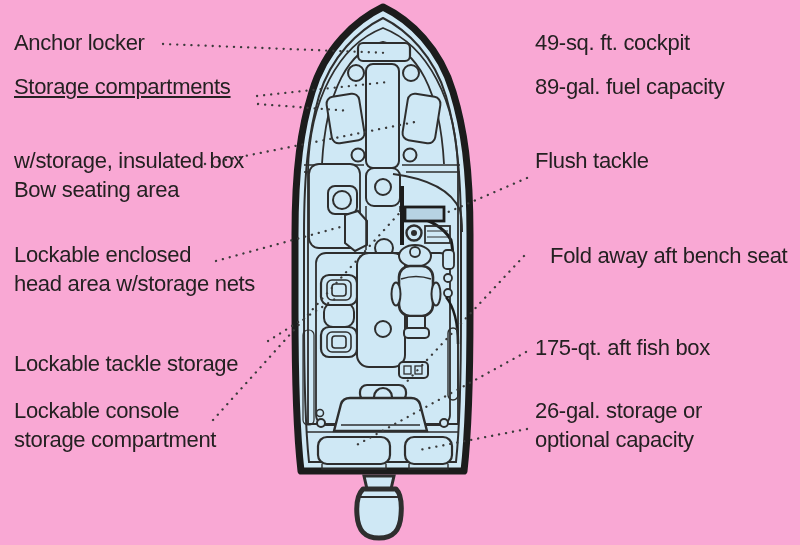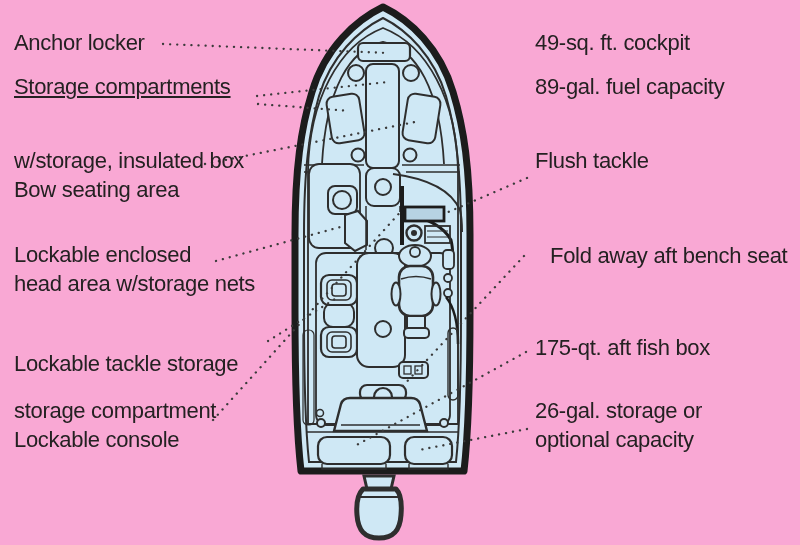--- a/index.html
+++ b/index.html
@@ -149,22 +149,22 @@
         <div>Bow seating area</div>
       </div>
       <div class="lbl" style="left: 14px; top: 240px;">
         <div>Lockable enclosed</div>
         <div>head area w/storage nets</div>
       </div>
       <div class="lbl" style="left: 14px; top: 333px; margin-top: 16px;">
         <div>Lockable tackle storage</div>
       </div>
       <div class="lbl" style="left: 14px; top: 396px;">
+        <div>Lockable console</div>
         <div>storage compartment</div>
-        <div>Lockable console</div>
       </div>
     </div>
   <div id="right-labels">
       <div class="lbl" style="left: 535px; top: 28px;">
         <div>49-sq. ft. cockpit</div>
       </div>
       <div class="lbl" style="left: 535px; top: 72px;">
         <div>89-gal. fuel capacity</div>
       </div>
       <div class="lbl" style="left: 535px; top: 146px;">

